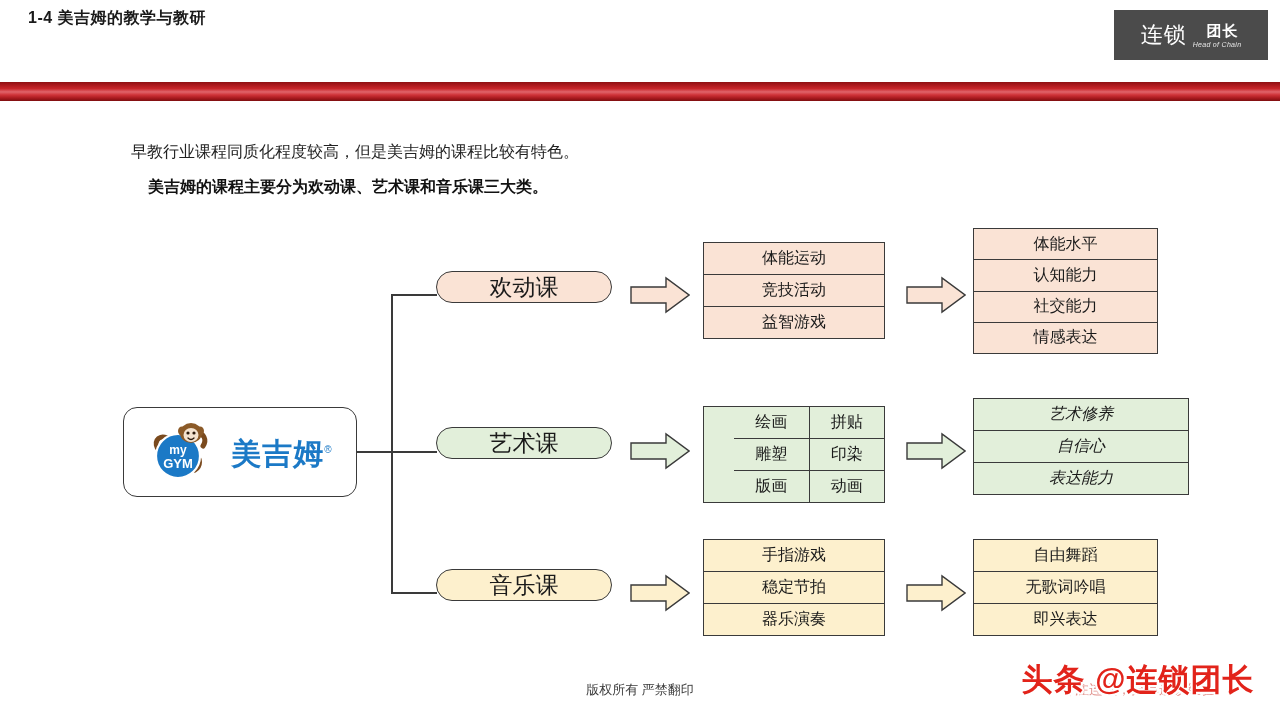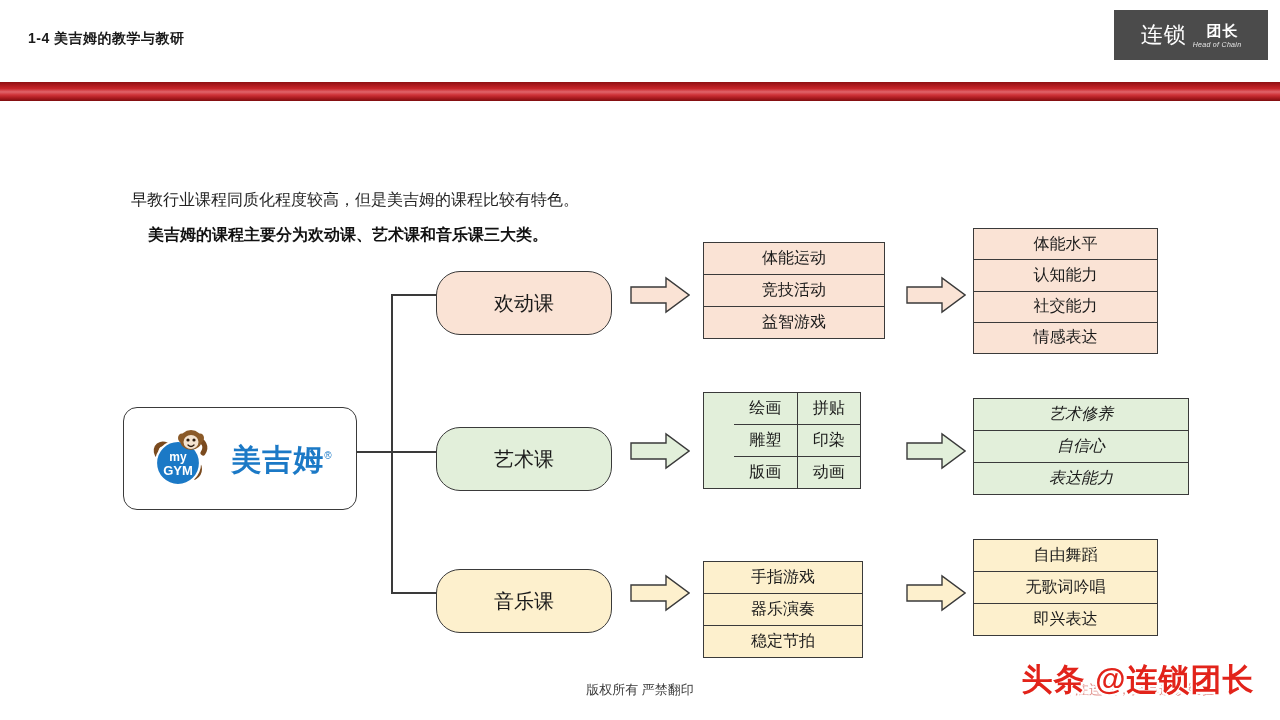--- a/index.html
+++ b/index.html
@@ -11,22 +11,22 @@
     overflow:hidden;
     position:relative;
   }
 
   
   #slide-header{
     position:absolute;left:0;top:0;width:1280px;height:82px;
     background:#ffffff;
   }
   #page-title{
-    position:absolute;left:28px;top:30px;
-    font-size:14px;font-weight:bold;color:#1a1a1a;
+    position:absolute;left:28px;top:8px;
+    font-size:16px;font-weight:bold;color:#1a1a1a;
     letter-spacing:.5px;white-space:nowrap;
   }
   #brand-logo{
     position:absolute;right:12px;top:10px;
     width:154px;height:50px;
     background:#4b4b4b;
     display:flex;align-items:center;justify-content:center;
   }
   #brand-logo .brand-main{
     color:#ffffff;font-size:22px;font-weight:normal;letter-spacing:1px;
@@ -49,59 +49,59 @@
     background:linear-gradient(to bottom,
         #8d1012 0%, #a5161a 12%, #c8262a 35%,
         #e0646a 52%, #cf3338 68%, #a81a1e 85%, #7e0e10 100%);
   }
 
   
   #intro{
     position:absolute;left:131px;top:138px;width:700px;
   }
   #intro .line1{
-    font-size:16px;color:#222222;line-height:28px;white-space:nowrap;margin-top:48px;
+    font-size:16px;color:#222222;line-height:28px;white-space:nowrap;
   }
   #intro .line2{
     font-size:16px;color:#111111;font-weight:bold;line-height:30px;white-space:nowrap;
     margin-top:6px;
     margin-left:17px;
   }
 
   
   #diagram{
     position:absolute;left:0;top:0;width:1280px;height:720px;pointer-events:none;
   }
   #diagram > *{pointer-events:auto;}
 
   
   #mygym-card{
-    position:absolute;left:123px;top:407px;width:234px;height:103px;
+    position:absolute;left:123px;top:407px;width:234px;height:90px;
     background:#ffffff;border:1.4px solid #3a3a3a;border-radius:14px;
     display:flex;align-items:center;justify-content:center;gap:6px;
     box-sizing:border-box;
   }
   #mygym-mark{
     position:relative;width:78px;height:64px;flex:none;
   }
   #mygym-cn{
     font-size:30px;font-weight:bold;color:#1b79c6;letter-spacing:1px;
     position:relative;top:2px;
   }
   #mygym-cn .reg{font-size:10px;vertical-align:super;font-weight:normal;}
 
   
   .conn{position:absolute;background:#3a3a3a;}
 
   
   .pill{
-    position:absolute;width:176px;height:64px;border:1.3px solid #3a3a3a;
+    position:absolute;width:176px;height:32px;border:1.3px solid #3a3a3a;
     border-radius:24px;box-sizing:border-box;
     display:flex;align-items:center;justify-content:center;
-    font-size:20px;color:#1a1a1a;
+    font-size:23px;color:#1a1a1a;
   }
   .pill.p-peach{background:#fae3d5;}
   .pill.p-green{background:#e2efda;justify-content:center;}
   .pill.p-yellow{background:#fdf0cd;}
 
   
   .stack{
     position:absolute;border:1.3px solid #3a3a3a;box-sizing:border-box;
     display:flex;flex-direction:column;
   }
@@ -250,21 +250,21 @@
   <div class="pill p-green" style="left:436px;top:427px;">
     <span>艺术课</span>
   </div>
 
   <span class="arrow" style="left:630px;top:432px;">
     <svg width="60" height="38" viewBox="0 0 60 38" xmlns="http://www.w3.org/2000/svg">
       <polygon points="1,11 36,11 36,2 59,19 36,36 36,27 1,27" fill="#e2efda" stroke="#3a3a3a" stroke-width="1.4" stroke-linejoin="miter"></polygon>
     </svg>
   </span>
 
-  <div class="stack s-green" style="left:703px;top:392px;width:158px;height:97px;padding-left:30px;">
+  <div class="stack s-green" style="left:703px;top:406px;width:182px;height:97px;padding-left:30px;">
     <div class="row">
       <div class="cell">绘画</div>
       <div class="cell">拼贴</div>
     </div>
     <div class="row">
       <div class="cell">雕塑</div>
       <div class="cell">印染</div>
     </div>
     <div class="row">
       <div class="cell">版画</div>
@@ -293,29 +293,29 @@
   <div class="pill p-yellow" style="left:436px;top:569px;">
     <span>音乐课</span>
   </div>
 
   <span class="arrow" style="left:630px;top:574px;">
     <svg width="60" height="38" viewBox="0 0 60 38" xmlns="http://www.w3.org/2000/svg">
       <polygon points="1,11 36,11 36,2 59,19 36,36 36,27 1,27" fill="#fdf0cd" stroke="#3a3a3a" stroke-width="1.4" stroke-linejoin="miter"></polygon>
     </svg>
   </span>
 
-  <div class="stack s-yellow" style="left:703px;top:539px;width:160px;height:97px;margin-top:22px;">
+  <div class="stack s-yellow" style="left:703px;top:539px;width:182px;height:97px;">
     <div class="row">
       <div class="cell">手指游戏</div>
     </div>
     <div class="row">
+      <div class="cell">稳定节拍</div>
+    </div>
+    <div class="row">
       <div class="cell">器乐演奏</div>
-    </div>
-    <div class="row">
-      <div class="cell">稳定节拍</div>
     </div>
   </div>
 
   <span class="arrow" style="left:906px;top:574px;">
     <svg width="60" height="38" viewBox="0 0 60 38" xmlns="http://www.w3.org/2000/svg">
       <polygon points="1,11 36,11 36,2 59,19 36,36 36,27 1,27" fill="#fdf0cd" stroke="#3a3a3a" stroke-width="1.4" stroke-linejoin="miter"></polygon>
     </svg>
   </span>
 
   <div class="stack s-yellow" style="left:973px;top:539px;width:185px;height:97px;">

